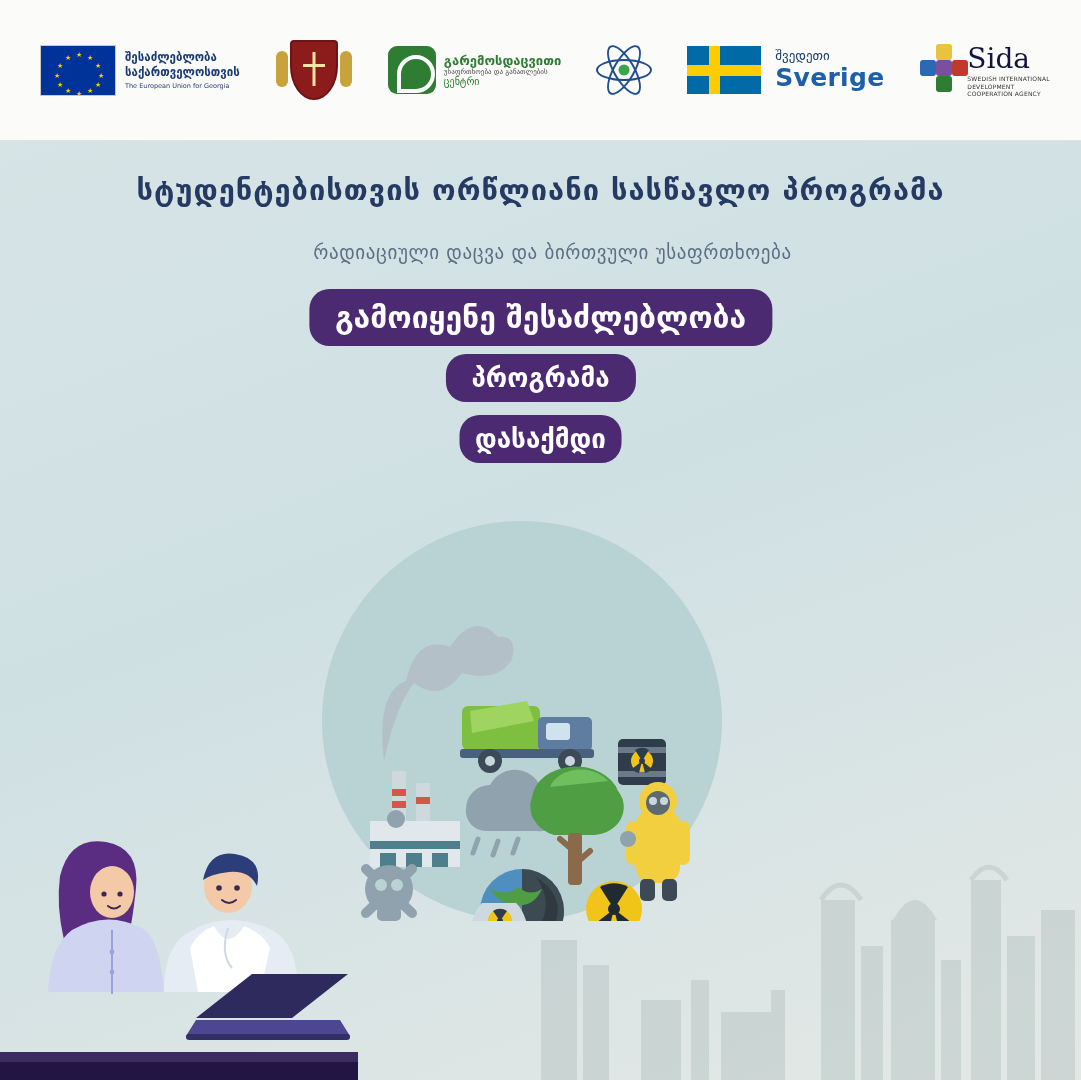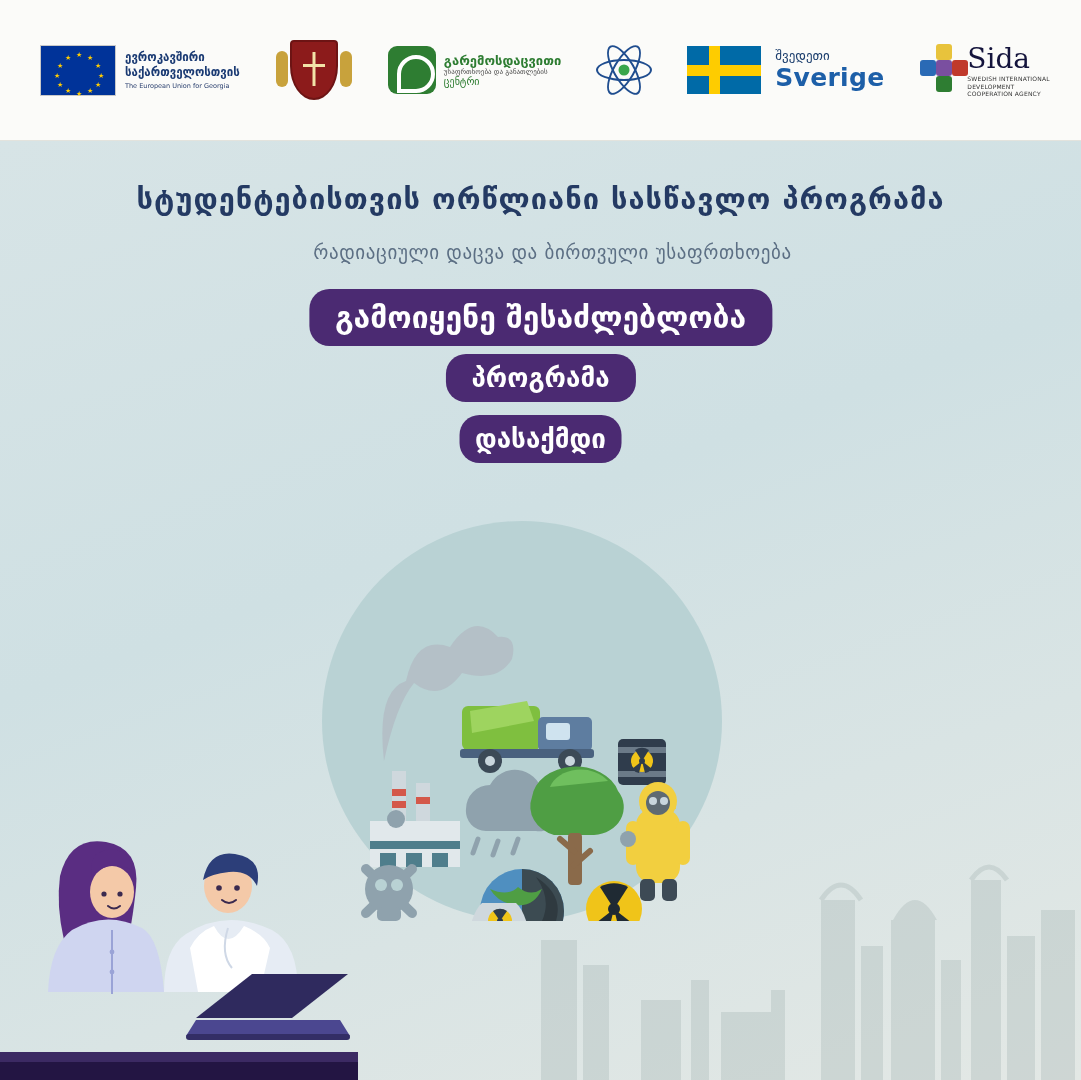--- a/index.html
+++ b/index.html
@@ -128,21 +128,21 @@
     background: linear-gradient(160deg,#d7e4e6 0%, #cfe0e3 42%, #e3e8e5 100%);
     overflow: hidden;
   }
   .skyline {
     position: absolute; right: 0; bottom: 0; width: 560px; height: 330px;
     opacity: .30;
   }
 
   
   .title-main {
-    position: absolute; top: 41px; left: 0; width: 1081px;
+    position: absolute; top: 32px; left: 0; width: 1081px;
     text-align: center;
     font-size: 29px; color: #243a63; font-weight: 700; letter-spacing: 1px;
   }
   .title-sub {
     position: absolute; top: 100px; left: 12px; width: 1081px;
     text-align: center;
     font-size: 19px; color: #5c6f84; letter-spacing: .6px;
   }
   .badge {
     position: absolute; left: 50%; transform: translateX(-50%);
@@ -182,21 +182,21 @@
           <div class="eu-star" style="left:46px;top:43px;">★</div>
           <div class="eu-star" style="left:35px;top:46px;">★</div>
           <div class="eu-star" style="left:24px;top:43px;">★</div>
           <div class="eu-star" style="left:16px;top:37px;">★</div>
           <div class="eu-star" style="left:13px;top:28px;">★</div>
           <div class="eu-star" style="left:16px;top:18px;">★</div>
           <div class="eu-star" style="left:24px;top:10px;">★</div>
         </div>
       </div>
       <div>
-        <div class="eu-text">ევროკავშირი</div>
+        <div class="eu-text">შესაძლებლობა</div>
         <div class="eu-text">საქართველოსთვის</div>
         <div class="eu-sub">The European Union for Georgia</div>
       </div>
     </div>
 
     <div class="logo gov-logo">
       <div class="coa-wrap">
         <div class="coa-side" style="left:2px;"></div>
         <div class="coa-side" style="right:2px;"></div>
         <div class="coa" style="position:absolute;left:16px;top:3px;"></div>

